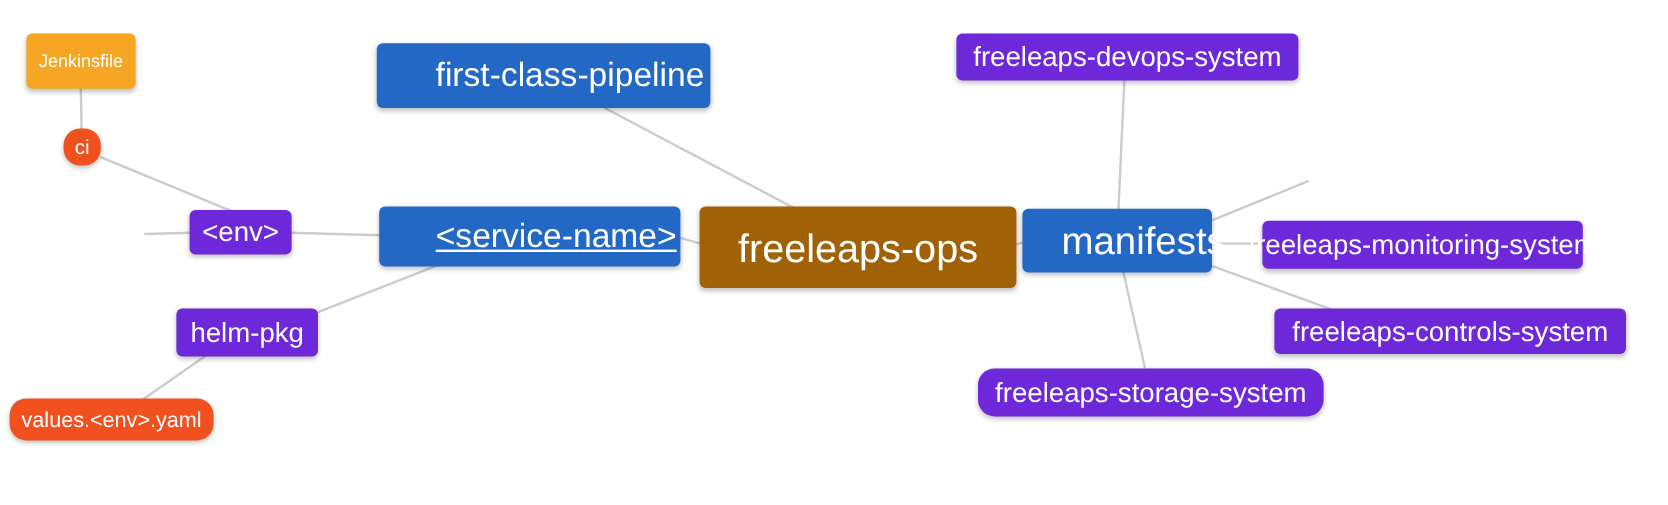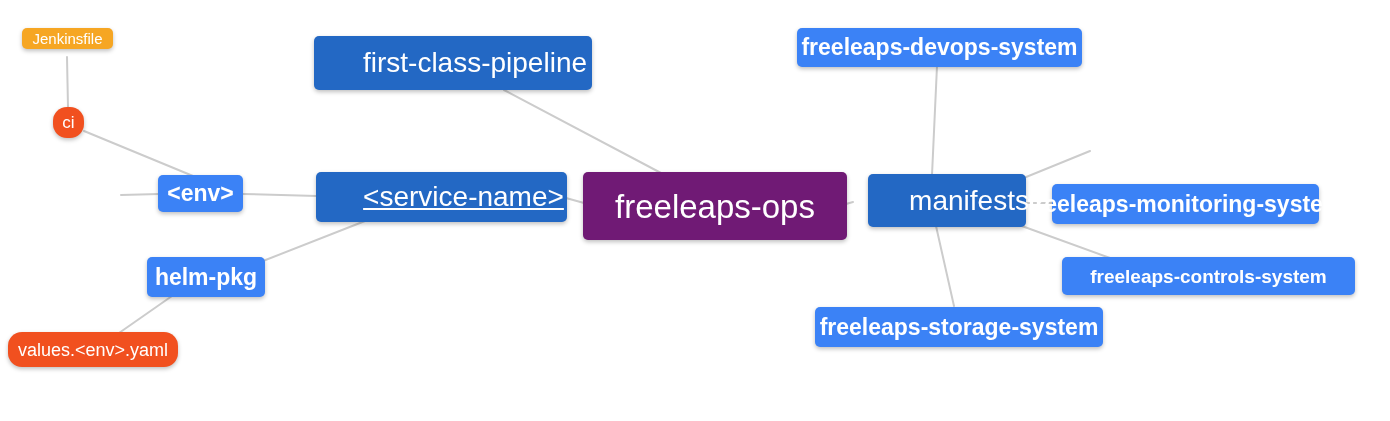--- a/index.html
+++ b/index.html
@@ -20,23 +20,23 @@
     justify-content: center;
     box-sizing: border-box;
     color: #ffffff;
     border-radius: 5px;
     box-shadow: 0 2px 4px rgba(0,0,0,0.25);
     white-space: nowrap;
     cursor: pointer;
     user-select: none;
     line-height: 1;
   }
-  .root { background: #701a75; }
+  .root { background: #a16207; }
   .lvl1 { background: #2368C4; padding-left: 44px; }
-  .lvl2 { background: #3b82f6; font-weight: bold; }
+  .lvl2 { background: #6d28d9; }
   .lvl3 { background: #F1501F; border-radius: 14px; }
   .lvl4 { background: #F6A623; }
 </style>
 </head>
 <body>
 
 <div class="canvas">
 
   <svg class="edges" width="1390" height="421">
     <line class="edge" x1="67" y1="57" x2="68" y2="108"></line>
@@ -51,24 +51,24 @@
     <line class="edge" x1="932" y1="175" x2="937" y2="66"></line>
     <line class="edge" x1="1009" y1="184" x2="1090" y2="151"></line>
     <line class="edge" x1="1009" y1="203" x2="1053" y2="203"></line>
     <line class="edge" x1="1008" y1="221" x2="1110" y2="258"></line>
     <line class="edge" x1="936" y1="226" x2="954" y2="306"></line>
   </svg>
 
   <div class="node root" style="left:583px;  top:172px; width:264px; height:68px; font-size:33px;">freeleaps-ops</div>
   <div class="node lvl1" style="left:314px;  top:36px;  width:278px; height:54px; font-size:28px;">first-class-pipeline</div>
   <div class="node lvl1" style="left:316px;  top:172px; width:251px; height:50px; font-size:28px;text-decoration:underline;">&lt;service-name&gt;</div>
-  <div class="node lvl1" style="left:852px;  top:174px; width:158px; height:53px; font-size:28px;margin-left:16px;">manifests</div>
+  <div class="node lvl1" style="left:852px;  top:174px; width:158px; height:53px; font-size:32px;">manifests</div>
   <div class="node lvl2" style="left:158px;  top:175px; width:85px;  height:37px; font-size:23px;">&lt;env&gt;</div>
   <div class="node lvl2" style="left:147px;  top:257px; width:118px; height:40px; font-size:23px;">helm-pkg</div>
   <div class="node lvl2" style="left:797px;  top:28px;  width:285px; height:39px; font-size:23px;">freeleaps-devops-system</div>
   <div class="node lvl2" style="left:1052px; top:184px; width:267px; height:40px; font-size:23px;">freeleaps-monitoring-system</div>
-  <div class="node lvl2" style="left:1062px; top:257px; width:293px; height:38px; font-size:19px;">freeleaps-controls-system</div>
-  <div class="node lvl2" style="left:815px;  top:307px; width:288px; height:40px; font-size:23px;">freeleaps-storage-system</div>
+  <div class="node lvl2" style="left:1062px; top:257px; width:293px; height:38px; font-size:23px;">freeleaps-controls-system</div>
+  <div class="node lvl2" style="left:815px;  top:307px; width:288px; height:40px; font-size:23px;border-radius:14px;">freeleaps-storage-system</div>
   <div class="node lvl3" style="left:53px;   top:107px; width:31px;  height:31px; font-size:17px;">ci</div>
   <div class="node lvl3" style="left:8px;    top:332px; width:170px; height:35px; font-size:18px;">values.&lt;env&gt;.yaml</div>
-  <div class="node lvl4" style="left:22px;   top:28px;  width:91px;  height:21px; font-size:15px;">Jenkinsfile</div>
+  <div class="node lvl4" style="left:22px;   top:28px;  width:91px;  height:46px; font-size:15px;">Jenkinsfile</div>
 
 </div>
 
 </body></html>

